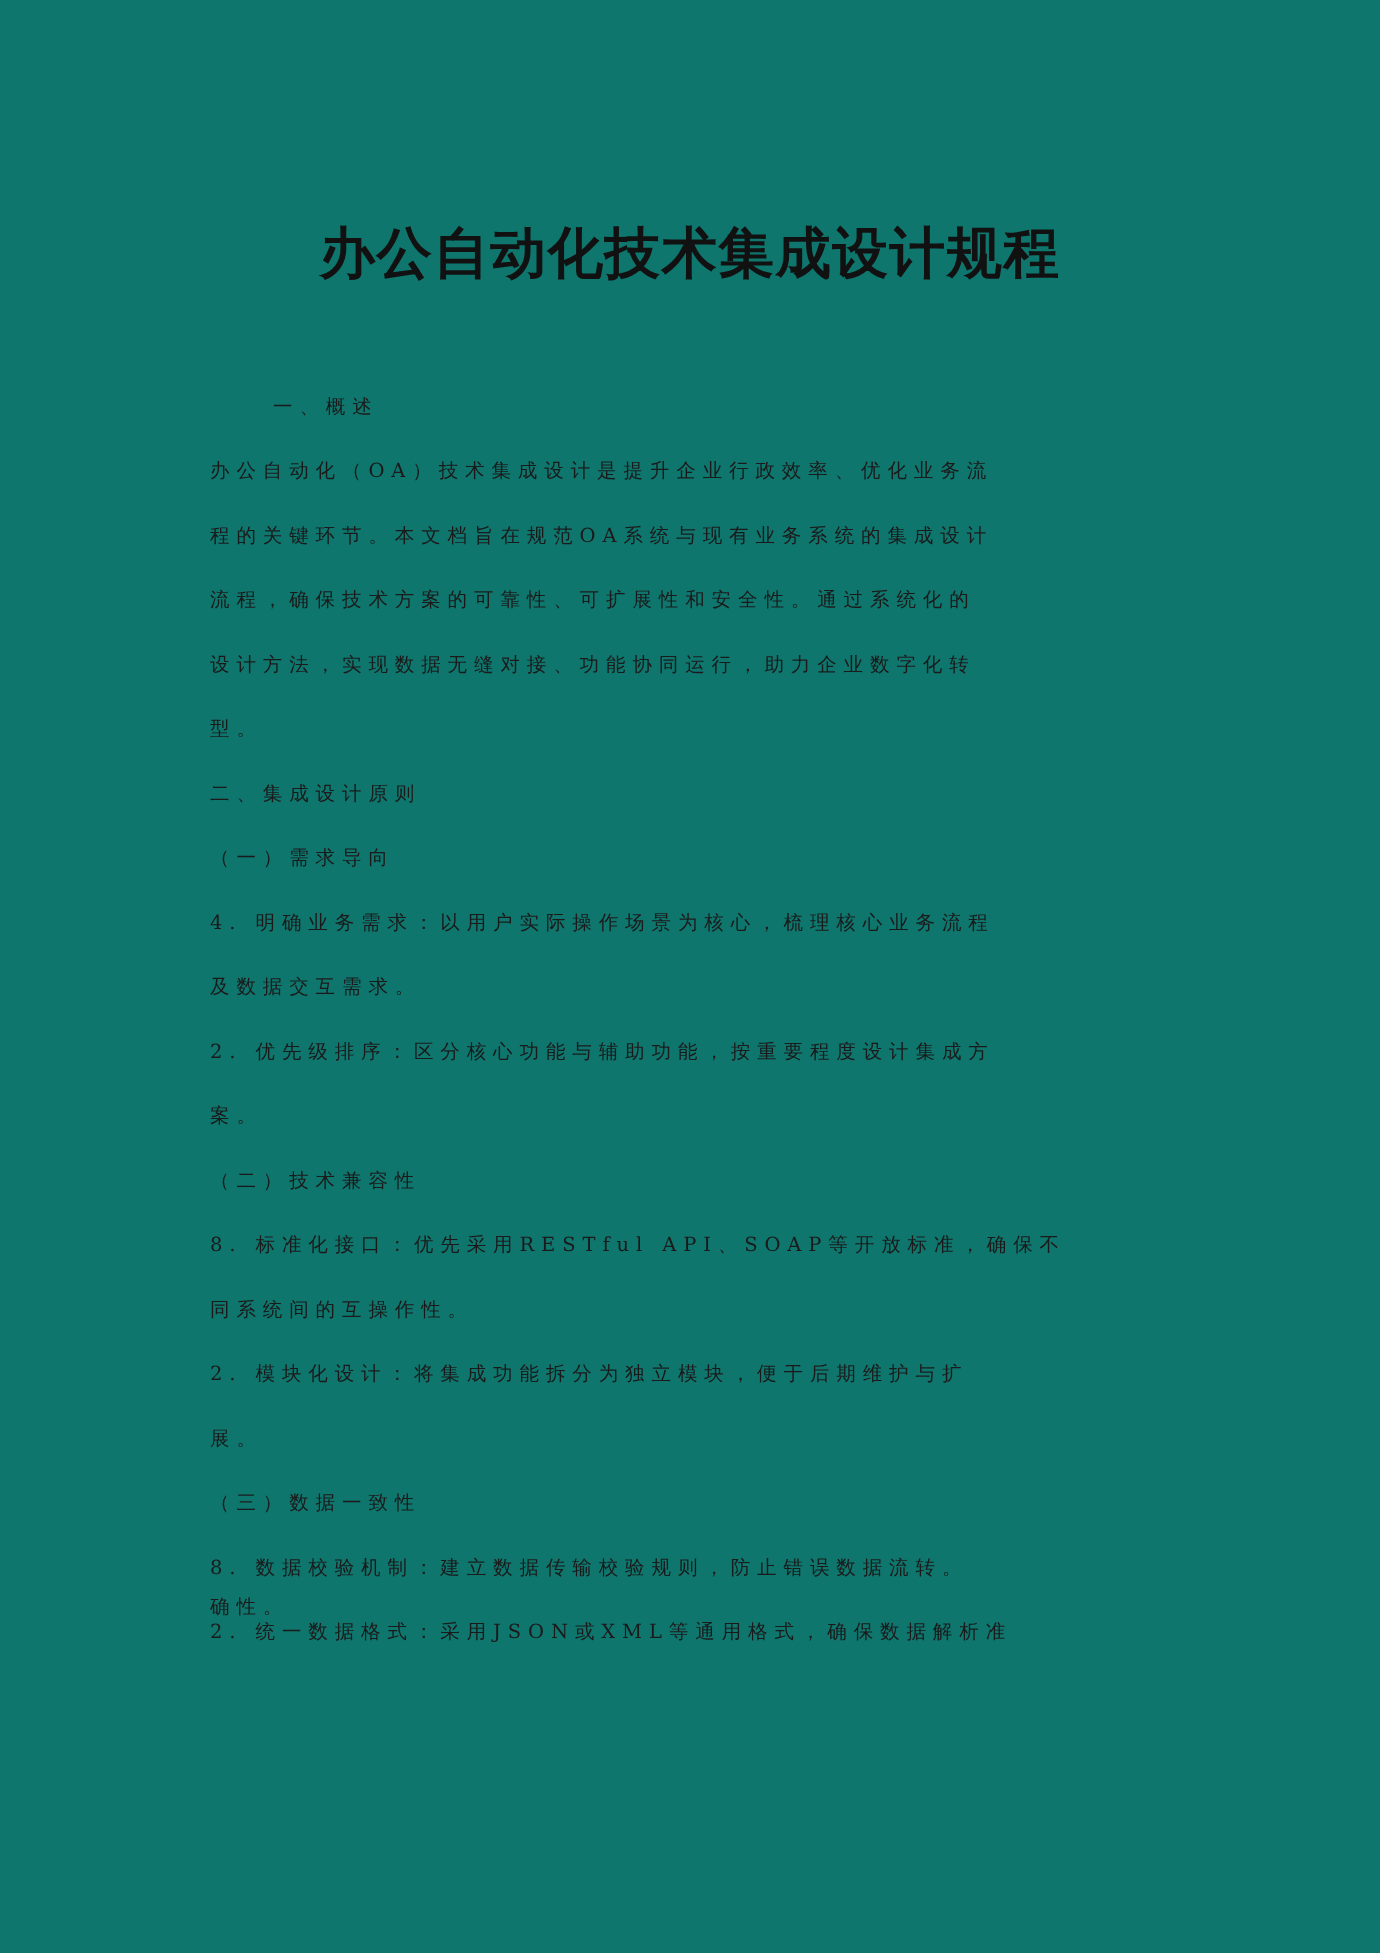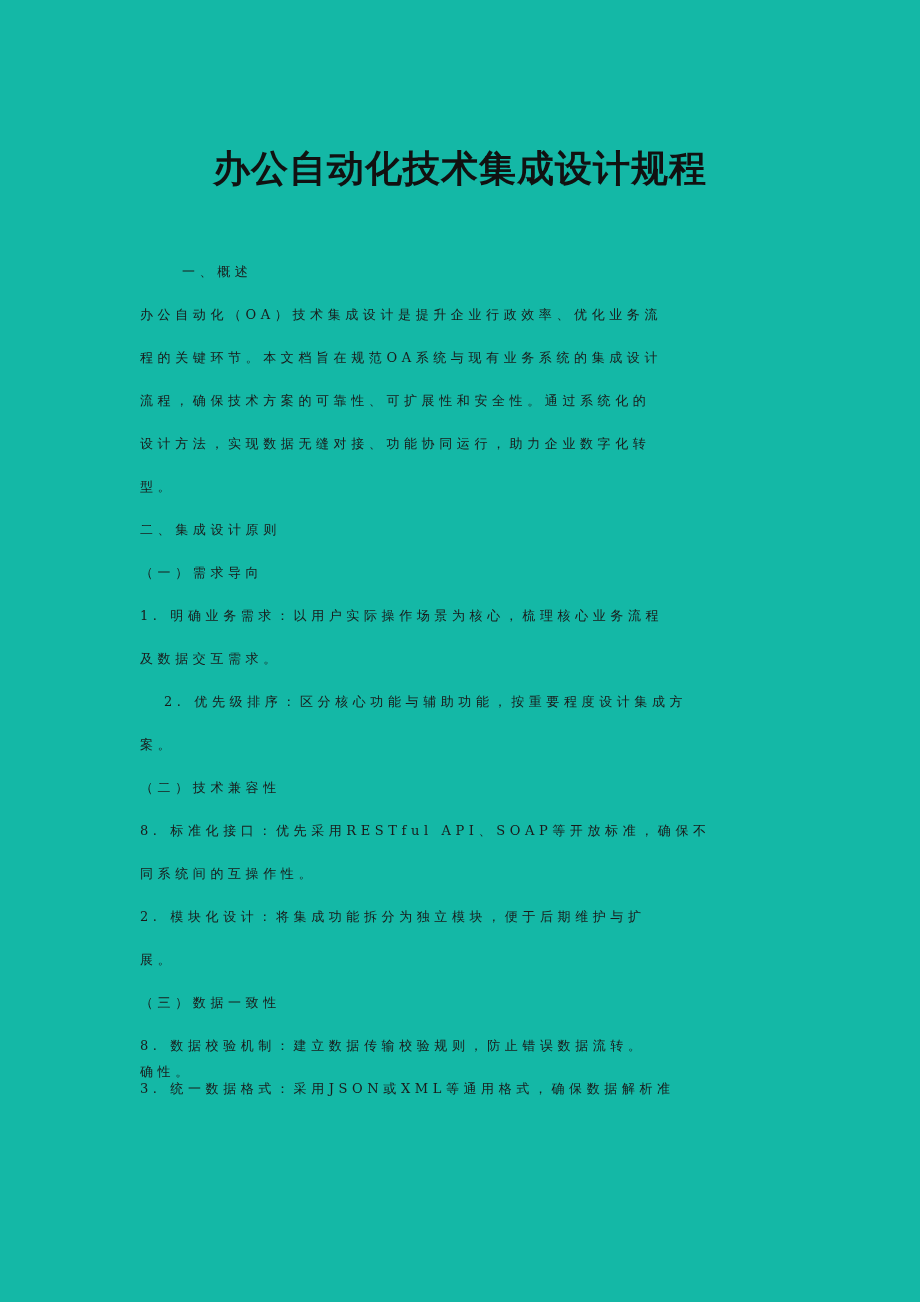--- a/index.html
+++ b/index.html
@@ -1,17 +1,17 @@
 <!DOCTYPE html>
 <html><head>
 <meta charset="utf-8">
 <style>
   html, body { margin: 0; padding: 0; background: #ffffff; }
   body { width: 920px; height: 1302px; position: relative; overflow: hidden; }
-  .page { position: absolute; left: 0; top: 0; width: 920px; height: 1302px; background: #14b8a6; }
+  .page { position: absolute; left: 0; top: 0; width: 920px; height: 1302px; background: #0f766e; }
   .title {
     position: absolute; left: 0; top: 144px; width: 920px; text-align: center;
     font-family: "DejaVu Sans", "Liberation Sans", sans-serif;
     font-size: 37px; font-weight: bold; color: #111111; letter-spacing: 1px;
   }
   .line {
     position: absolute; left: 140px;
     font-family: "DejaVu Serif", "Liberation Serif", serif;
     font-size: 13px; color: #1a1a1a; letter-spacing: 4.6px; white-space: nowrap;
     line-height: 28px;
@@ -25,27 +25,27 @@
   <div class="title">办公自动化技术集成设计规程</div>
   <div id="lines">
       <div class="line indent" style="top: 258px;">一、概述</div>
       <div class="line" style="top: 301px;">办公自动化（OA）技术集成设计是提升企业行政效率、优化业务流</div>
       <div class="line" style="top: 344px;">程的关键环节。本文档旨在规范OA系统与现有业务系统的集成设计</div>
       <div class="line" style="top: 387px;">流程，确保技术方案的可靠性、可扩展性和安全性。通过系统化的</div>
       <div class="line" style="top: 430px;">设计方法，实现数据无缝对接、功能协同运行，助力企业数字化转</div>
       <div class="line" style="top: 473px;">型。</div>
       <div class="line" style="top: 516px;">二、集成设计原则</div>
       <div class="line" style="top: 559px;">（一）需求导向</div>
-      <div class="line" style="top: 602px;">1. 明确业务需求：以用户实际操作场景为核心，梳理核心业务流程</div>
+      <div class="line" style="top: 602px;">4. 明确业务需求：以用户实际操作场景为核心，梳理核心业务流程</div>
       <div class="line" style="top: 645px;">及数据交互需求。</div>
-      <div class="line" style="top: 688px; margin-left: 24px;">2. 优先级排序：区分核心功能与辅助功能，按重要程度设计集成方</div>
+      <div class="line" style="top: 688px;">2. 优先级排序：区分核心功能与辅助功能，按重要程度设计集成方</div>
       <div class="line" style="top: 731px;">案。</div>
       <div class="line" style="top: 774px;">（二）技术兼容性</div>
       <div class="line" style="top: 817px;">8. 标准化接口：优先采用RESTful API、SOAP等开放标准，确保不</div>
       <div class="line" style="top: 860px;">同系统间的互操作性。</div>
       <div class="line" style="top: 903px;">2. 模块化设计：将集成功能拆分为独立模块，便于后期维护与扩</div>
       <div class="line" style="top: 946px;">展。</div>
       <div class="line" style="top: 989px;">（三）数据一致性</div>
       <div class="line" style="top: 1032px;">8. 数据校验机制：建立数据传输校验规则，防止错误数据流转。</div>
-      <div class="line" style="top: 1075px;">3. 统一数据格式：采用JSON或XML等通用格式，确保数据解析准</div>
+      <div class="line" style="top: 1075px;">2. 统一数据格式：采用JSON或XML等通用格式，确保数据解析准</div>
       <div class="line" style="top: 1058px;">确性。</div>
     </div>
 </div>
 
 </body></html>

